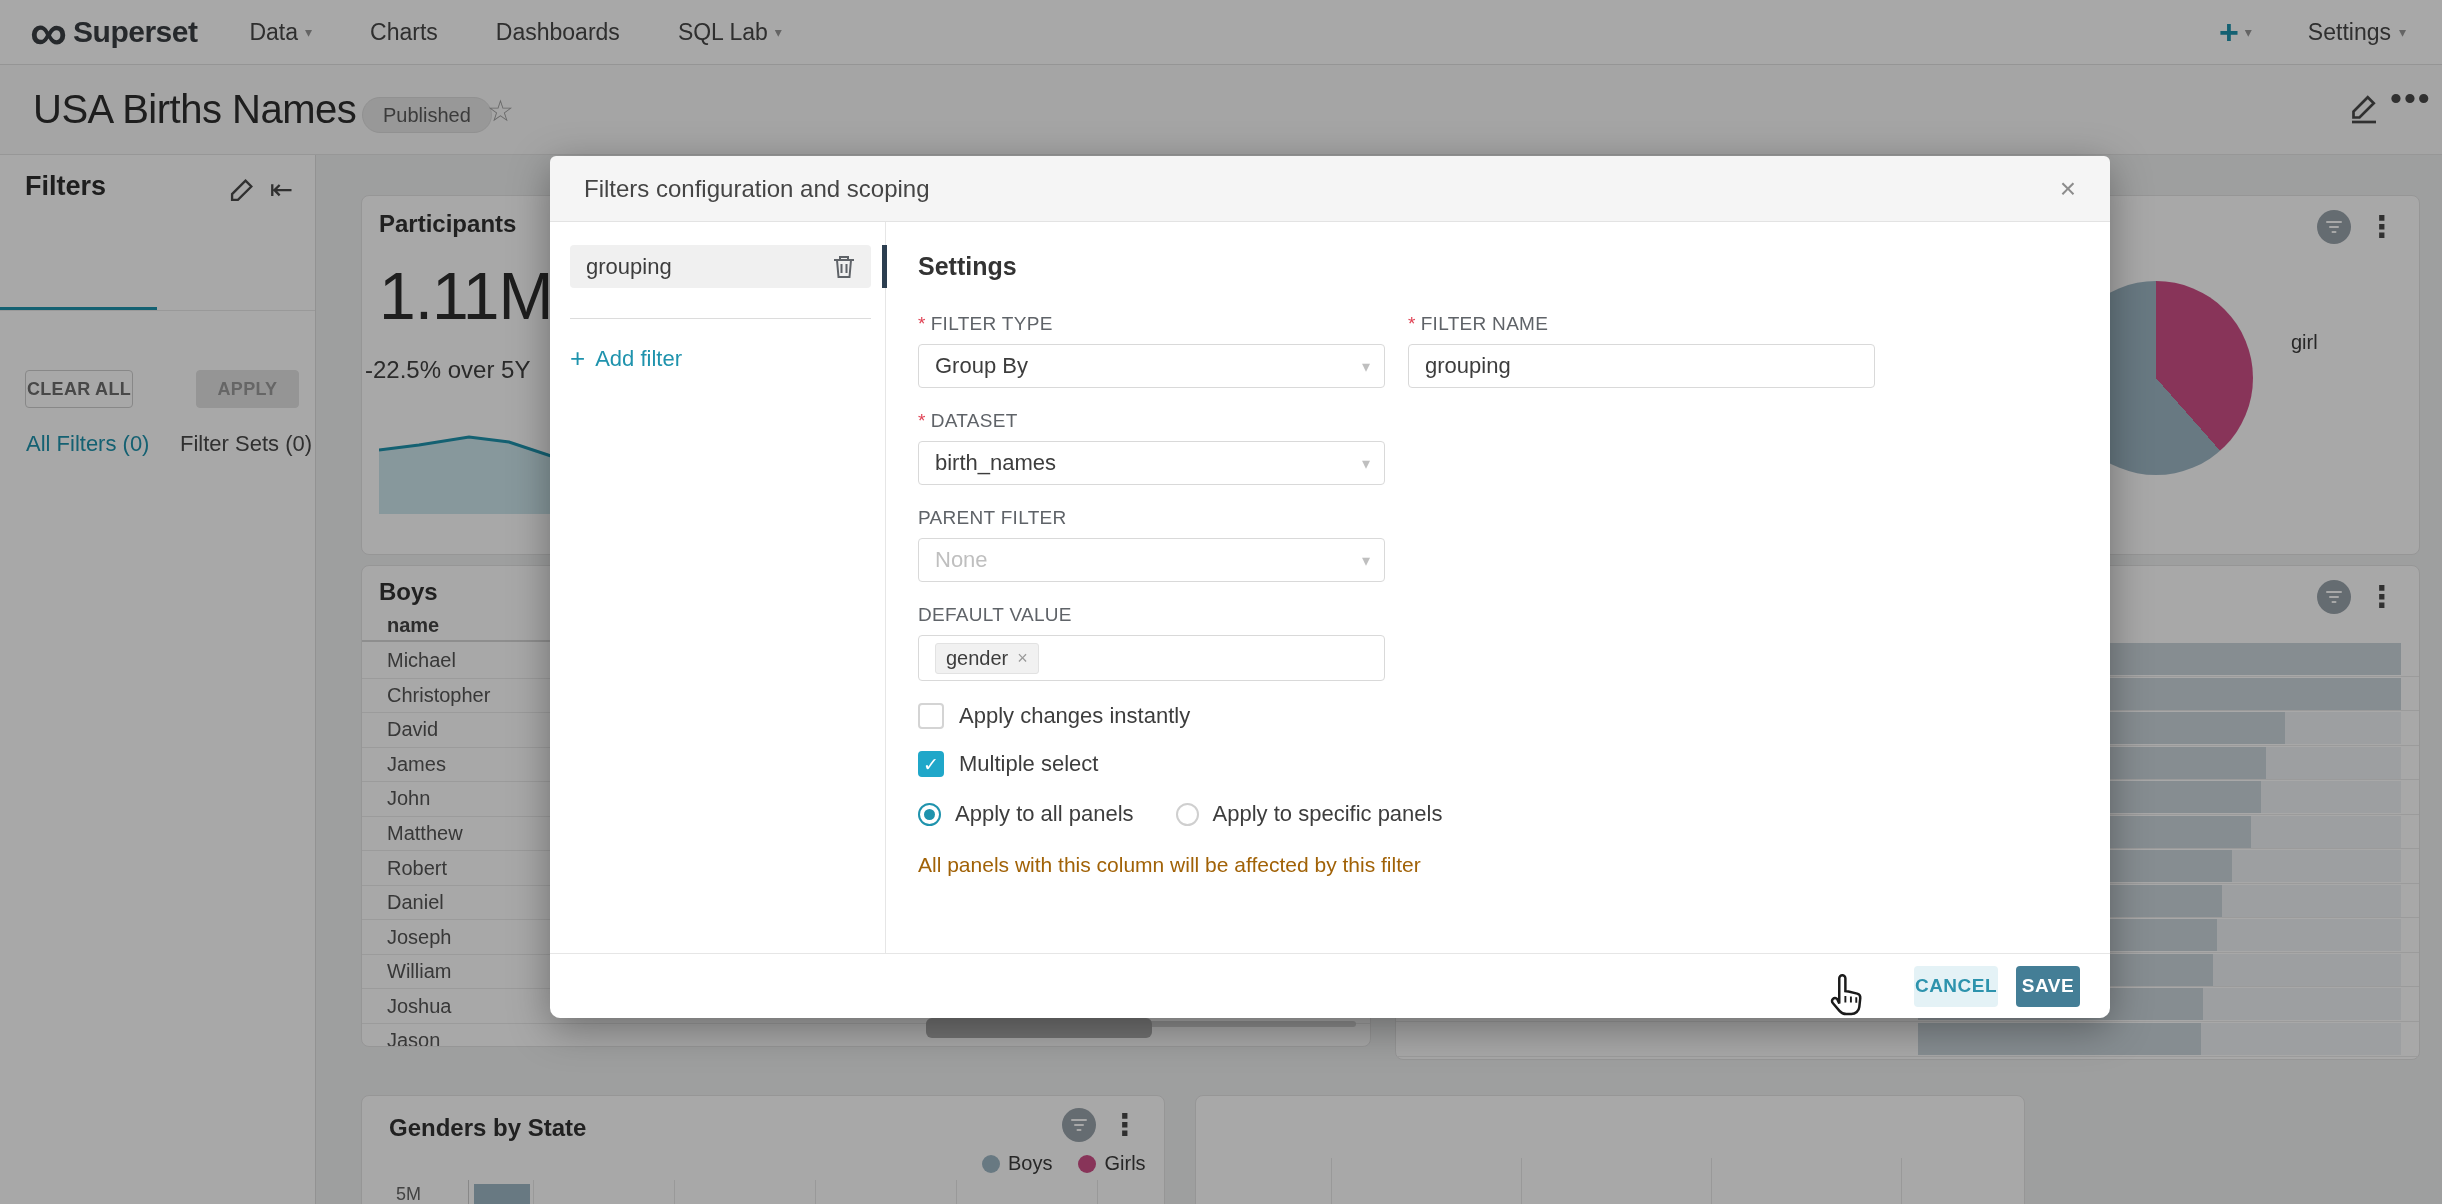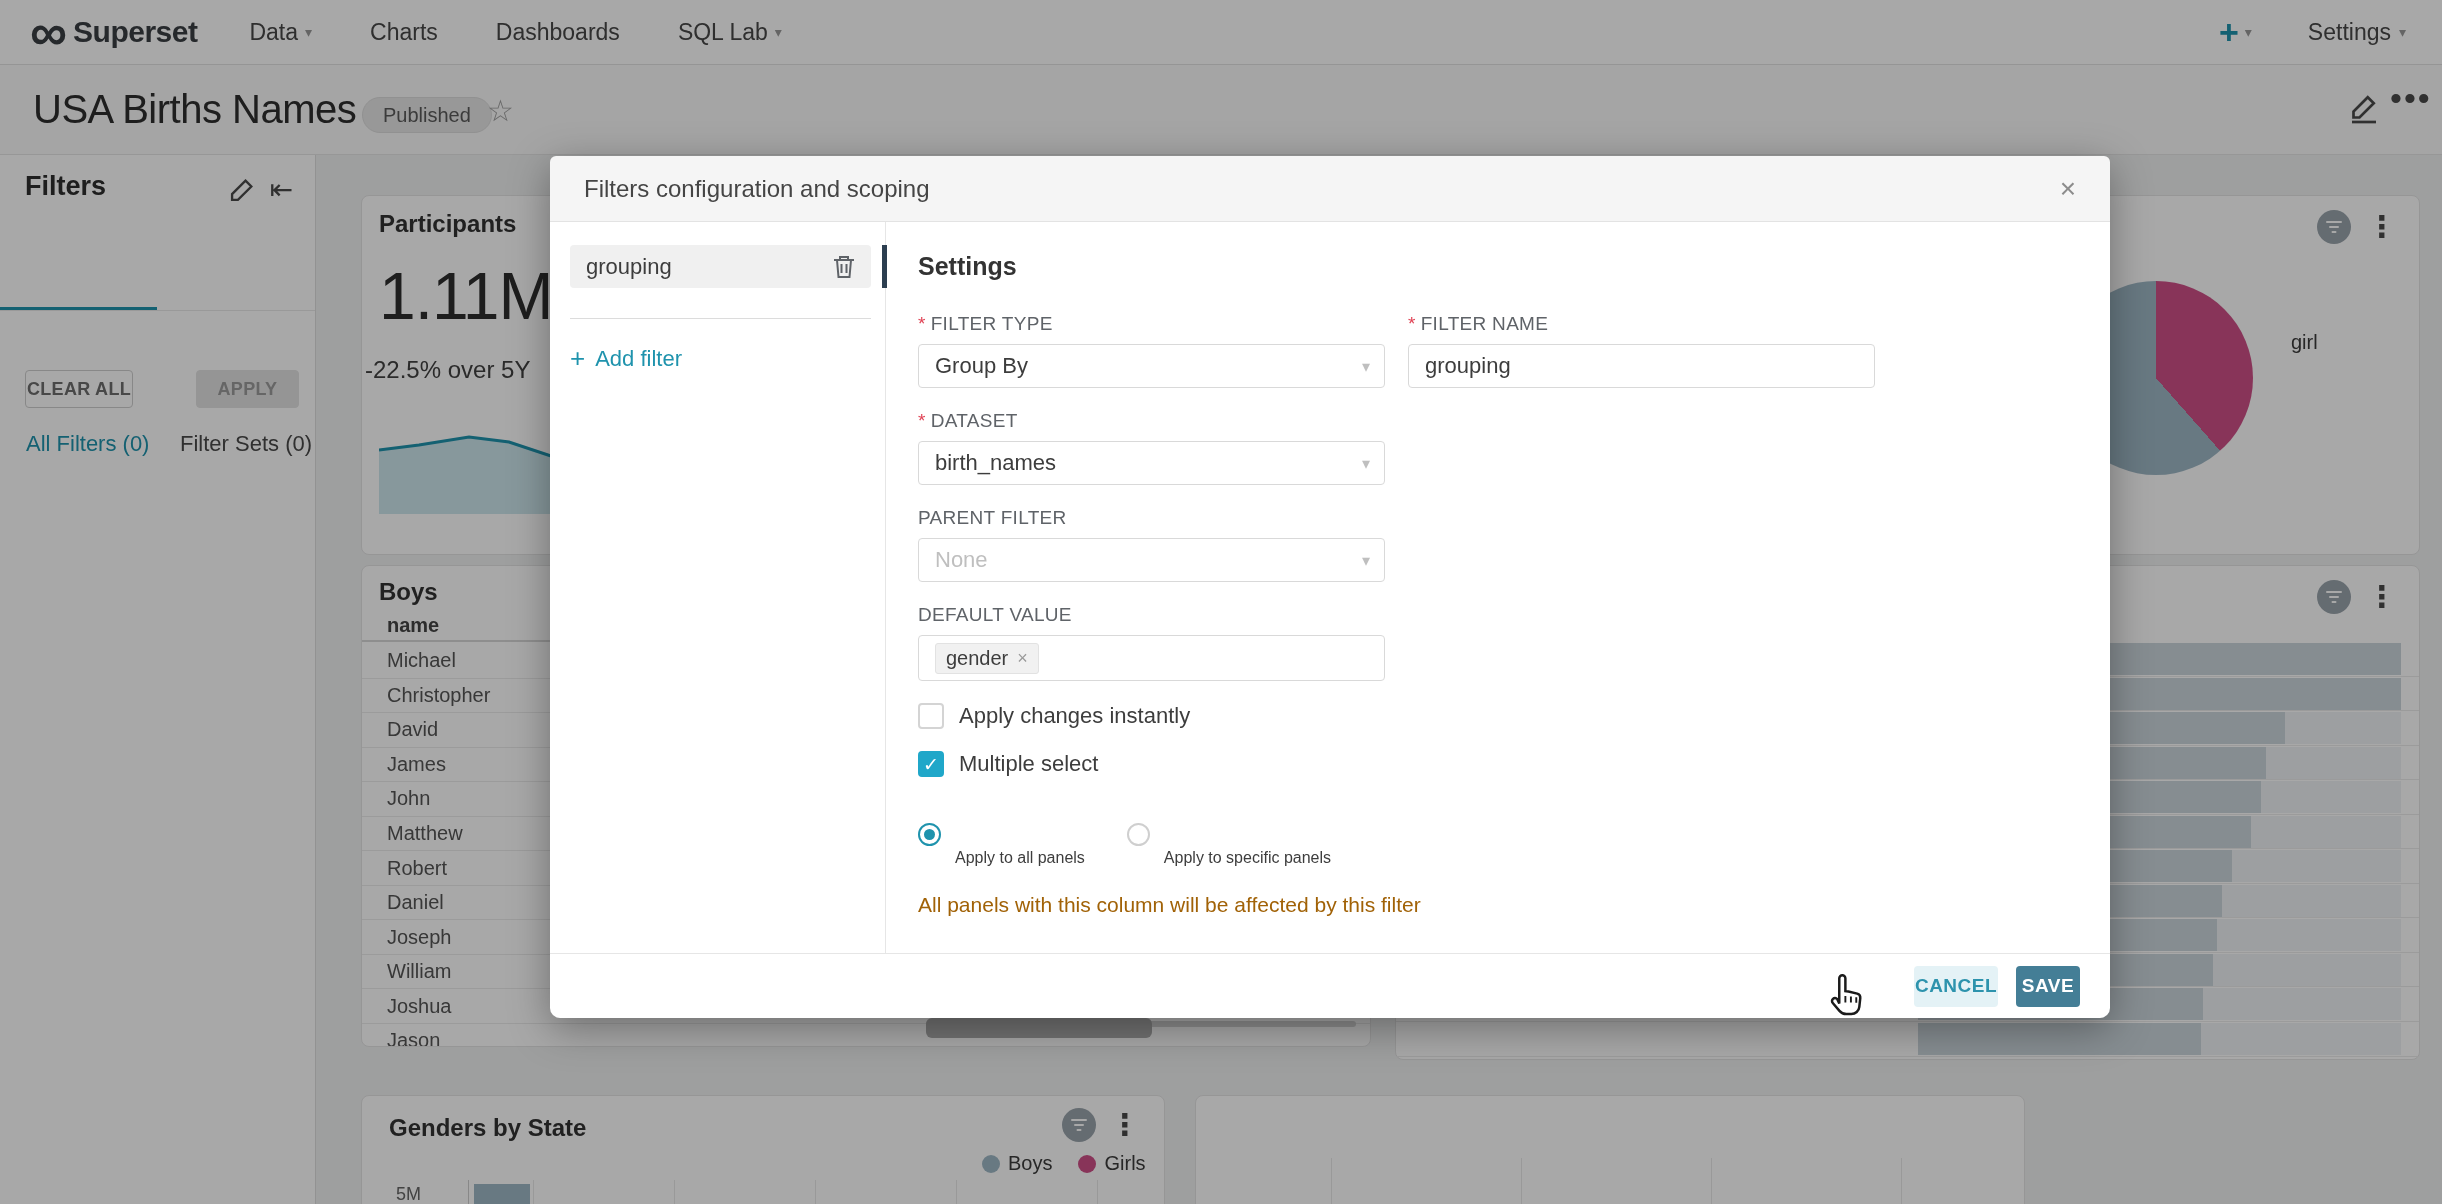--- a/index.html
+++ b/index.html
@@ -120,21 +120,21 @@
   .chip .x { color:#9a9a9a; font-size:18px; }
   .check-row { display:flex; align-items:center; gap:15px; margin-top:22px; }
   .checkbox { width:26px; height:26px; border:2px solid #d4d4d4; border-radius:4px; background:#fff; }
   .checkbox.checked { background:#20a7c9; border-color:#20a7c9; color:#fff; font-size:19px; font-weight:bold; display:flex; align-items:center; justify-content:center; }
   .check-label { font-size:22px; color:#3d3d3d; }
   .scoping-head { margin-top:30px; }
   .radio-row { display:flex; align-items:center; gap:14px; margin-top:24px; }
   .radio { width:23px; height:23px; border-radius:50%; border:2px solid #cfcfcf; background:#fff; }
   .radio.selected { border-color:#1f93ad; display:flex; align-items:center; justify-content:center; }
   .radio.selected::after { content:""; width:11px; height:11px; border-radius:50%; background:#1f93ad; }
-  .radio-label { font-size:16px; color:#3d3d3d; margin-right:28px;margin-top:48px; }
+  .radio-label { font-size:22px; color:#3d3d3d; margin-right:28px; }
   .scoping-help { margin-top:26px; font-size:21px; color:#a16207; }
   .modal-footer { height:65px; border-top:1px solid #e6e6e6; display:flex; align-items:center; justify-content:flex-end; gap:18px; padding-right:30px; }
   .btn { height:41px; border-radius:4px; font-size:19px; font-weight:bold; display:flex; align-items:center; justify-content:center; letter-spacing:0.5px; cursor:pointer; }
   .btn-cancel { width:84px; background:#e4f2f6; color:#2d93ad; }
   .btn-save { width:64px; background:#447e96; color:#ffffff; }
 
   .cursor { position:absolute; left:1824px; top:972px; z-index:300; }
   svg.icon { display:block; }
 </style>
 </head>

